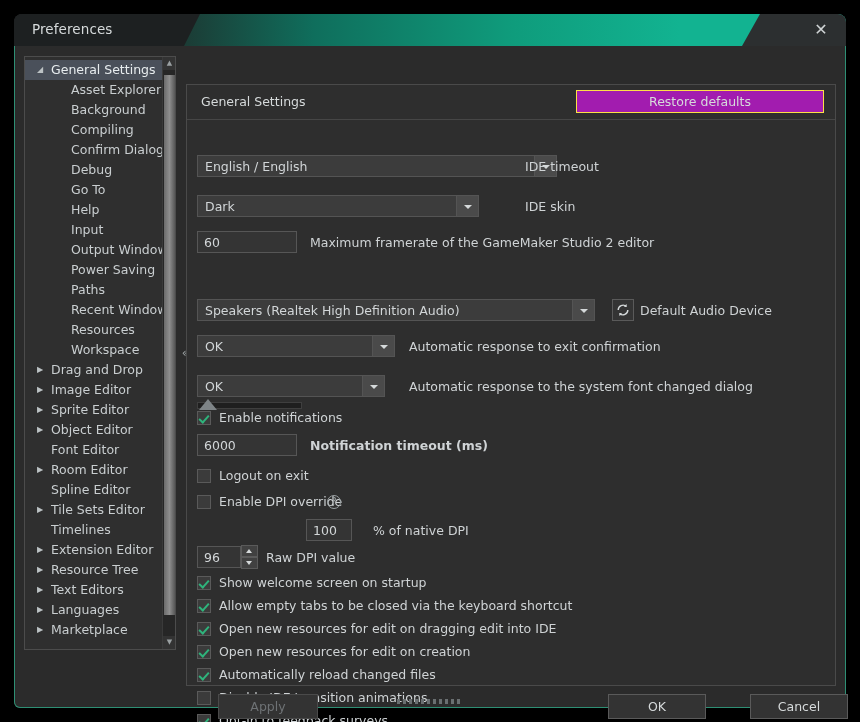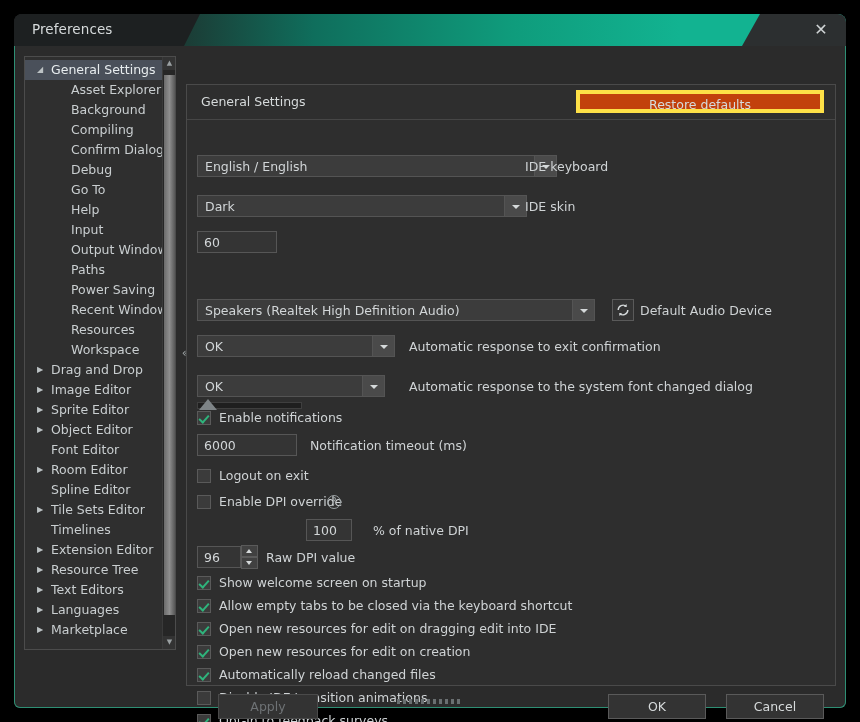--- a/index.html
+++ b/index.html
@@ -148,22 +148,22 @@
     width: 648px; height: 35px;
     border-bottom: 1px solid #464646;
   }
   #panel-title {
     position: absolute; left: 14px; top: 9px;
     font-size: 12.5px; color: #d6dadb;
   }
   #restore-defaults {
     position: absolute; left: 389px; top: 5px;
     width: 248px; height: 23px;
-    background: #c2410c;
-    border: 4px solid #fde047;
+    background: #a21caf;
+    border: 1px solid #fde047;
     color: #d6dadb; font-size: 12.5px;
     line-height: 21px; text-align: center; cursor: pointer;
   }
 
   #panel-content {
     position: absolute; left: 0; top: 36px;
     width: 648px; height: 565px;
   }
 
   
@@ -289,21 +289,21 @@
     position: absolute; top: 0;
     height: 25px;
     background: #333333;
     border: 1px solid #5a5a5a;
     font-size: 12.5px; color: #d6dadb;
     line-height: 23px; text-align: center; cursor: pointer;
   }
   .dlgbtn.disabled { color: #6e7275; border-color: #4a4a4a; cursor: default; }
   #btn-apply  { left: 32px;  width: 100px; }
   #btn-ok     { left: 422px; width: 98px; }
-  #btn-cancel { left: 540px; width: 98px; }
+  #btn-cancel { left: 564px; width: 98px; }
 
   
   #grip {
     position: absolute; left: 50%; bottom: 3px;
     transform: translateX(-50%);
     width: 66px; height: 5px;
     background-image: repeating-linear-gradient(90deg,#6a6f71 0 3px, transparent 3px 6px);
   }
 </style>
 </head>
@@ -347,24 +347,24 @@
           <div class="tree-item lv1">
             <span class="lbl">Help</span>
           </div>
           <div class="tree-item lv1">
             <span class="lbl">Input</span>
           </div>
           <div class="tree-item lv1">
             <span class="lbl">Output Windows</span>
           </div>
           <div class="tree-item lv1">
+            <span class="lbl">Power Saving</span>
+          </div>
+          <div class="tree-item lv1">
             <span class="lbl">Paths</span>
-          </div>
-          <div class="tree-item lv1">
-            <span class="lbl">Power Saving</span>
           </div>
           <div class="tree-item lv1">
             <span class="lbl">Recent Windows</span>
           </div>
           <div class="tree-item lv1">
             <span class="lbl">Resources</span>
           </div>
           <div class="tree-item lv1">
             <span class="lbl">Workspace</span>
           </div>
@@ -436,31 +436,32 @@
         <div id="panel-title">General Settings</div>
         <div id="restore-defaults">Restore defaults</div>
       </div>
 
       <div id="panel-content">
 
         <div class="combo" style="left:10px; top:34px; width:360px;">
           <div class="val">English / English</div>
           <div class="arrowbox"></div>
         </div>
-        <div class="fieldlabel" style="left:338px; top:38px;">IDE keyboard</div>
-
-        <div class="combo" style="left:10px; top:74px; width:330px;">
+        <div class="fieldlabel" style="left:338px; top:38px;">IDE timeout</div>
+
+        <div class="combo" style="left:10px; top:74px; width:282px;">
           <div class="val">Dark</div>
           <div class="arrowbox"></div>
         </div>
         <div class="fieldlabel" style="left:338px; top:78px;">IDE skin</div>
 
-        <div class="textbox" style="left:10px; top:110px; width:80px;">
+        <div class="textbox" style="left:10px; top:110px; width:100px;">
           <span>60</span>
         </div>
+        <div class="fieldlabel" style="left:123px; top:114px;">Maximum framerate of the GameMaker Studio 2 editor</div>
 
         <div class="combo" style="left:10px; top:178px; width:398px;">
           <div class="val">Speakers (Realtek High Definition Audio)</div>
           <div class="arrowbox"></div>
         </div>
         <div id="audio-refresh">
           <svg width="14" height="14" viewBox="0 0 14 14">
             <path d="M2.2 7a4.8 4.8 0 0 1 8.1-3.5" fill="none" stroke="#d5d9da" stroke-width="1.4"></path>
             <path d="M11.8 7a4.8 4.8 0 0 1-8.1 3.5" fill="none" stroke="#d5d9da" stroke-width="1.4"></path>
             <path d="M10.6 1.1 L10.6 4.1 L7.7 3.6 Z" fill="#d5d9da"></path>
@@ -482,21 +483,21 @@
         <div class="fieldlabel" style="left:222px; top:258px;">Automatic response to the system font changed dialog</div>
 
         <div class="cbrow" style="top:289px;">
           <div class="cbox on"></div>
           <div class="cblabel">Enable notifications</div>
         </div>
 
         <div class="textbox" style="left:10px; top:313px; width:100px;">
           <span>6000</span>
         </div>
-        <div class="fieldlabel" style="left:123px; top:317px;">Notification timeout (ms)</div>
+        <div class="fieldlabel" style="left:123px; top:317px;font-weight:bold;">Notification timeout (ms)</div>
 
         <div class="cbrow" style="top:347px;">
           <div class="cbox"></div>
           <div class="cblabel">Logout on exit</div>
         </div>
 
         <div class="cbrow" style="top:373px;">
           <div class="cbox"></div>
           <div class="cblabel">Enable DPI override</div>
         </div>

